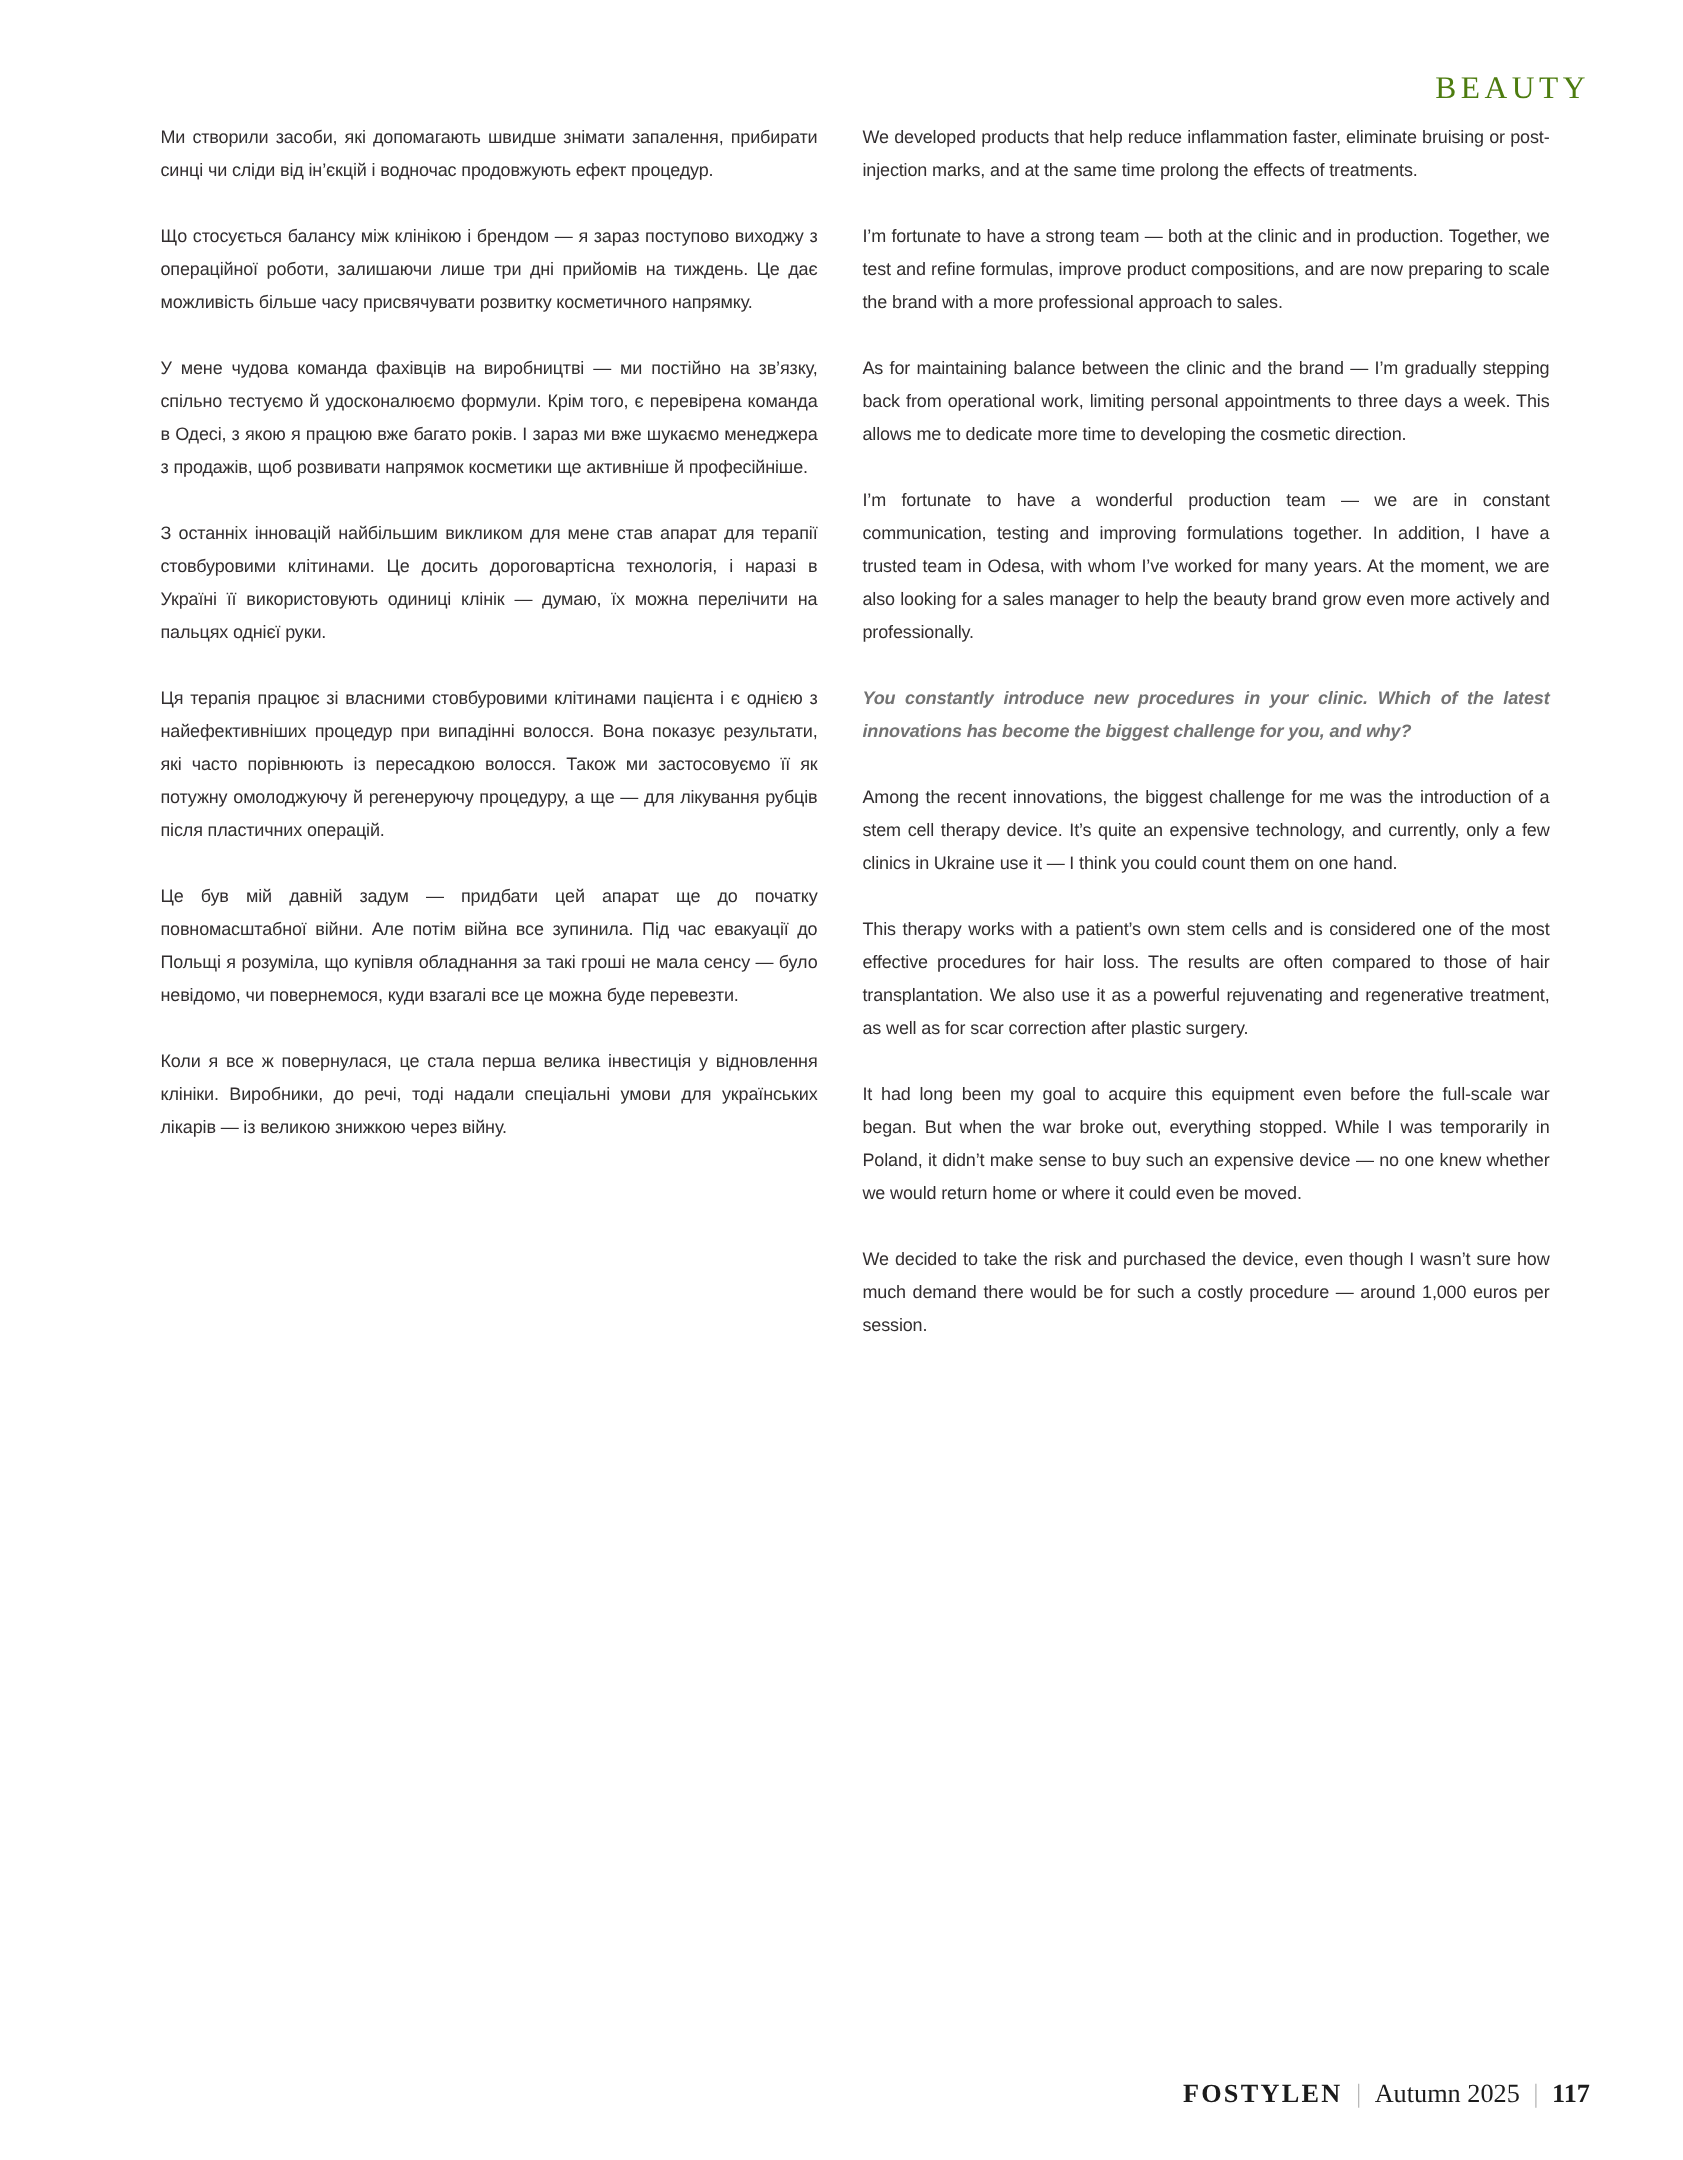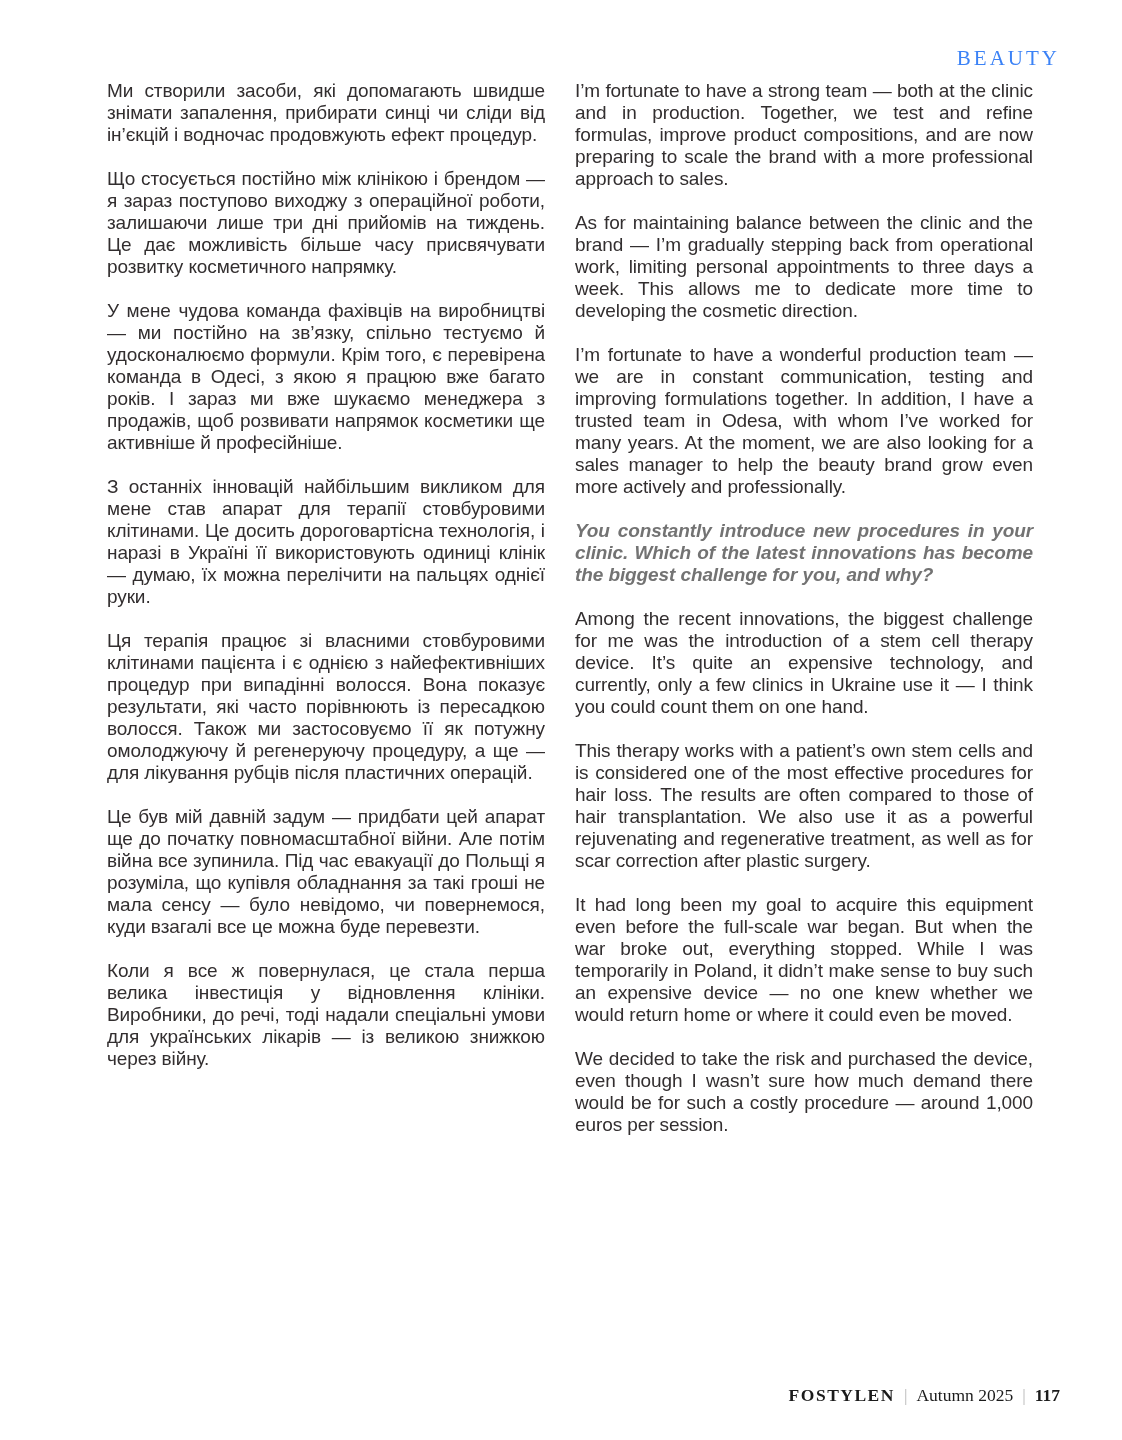--- a/index.html
+++ b/index.html
@@ -13,35 +13,35 @@
     overflow: hidden;
   }
   .section-label {
     position: absolute;
     top: 46px;
     right: 62px;
     font-family: "Liberation Serif", serif;
     font-size: 21px;
     font-weight: 500;
     letter-spacing: 3px;
-    color: #3b82f6;
+    color: #4d7c0f;
   }
   .content {
     position: absolute;
     top: 80px;
     left: 107px;
     display: flex;
     gap: 30px;
   }
   .col { display: block; }
   .col-uk { width: 438px; }
   .col-en { width: 458px; }
   .col p {
     margin: 0 0 22px 0;
-    font-size: 19px;
+    font-size: 12px;
     line-height: 22px;
     text-align: justify;
     letter-spacing: -0.1px;
   }
   .col p.question {
     font-weight: bold;
     font-style: italic;
     color: #737373;
   }
   .page-footer {
@@ -66,29 +66,30 @@
 </style>
 </head>
 <body>
 
 <div class="section-label">BEAUTY</div>
 
 <div class="content">
 
   <div class="col col-uk">
     <p>Ми створили засоби, які допомагають швидше знімати запалення, прибирати синці чи сліди від ін’єкцій і водночас продовжують ефект процедур.</p>
-    <p>Що стосується постійно між клінікою і брендом — я зараз поступово виходжу з операційної роботи, залишаючи лише три дні прийомів на тиждень. Це дає можливість більше часу присвячувати розвитку косметичного напрямку.</p>
+    <p>Що стосується балансу між клінікою і брендом — я зараз поступово виходжу з операційної роботи, залишаючи лише три дні прийомів на тиждень. Це дає можливість більше часу присвячувати розвитку косметичного напрямку.</p>
     <p>У мене чудова команда фахівців на виробництві — ми постійно на зв’язку, спільно тестуємо й удосконалюємо формули. Крім того, є перевірена команда в Одесі, з якою я працюю вже багато років. І зараз ми вже шукаємо менеджера з продажів, щоб розвивати напрямок косметики ще активніше й професійніше.</p>
     <p>З останніх інновацій найбільшим викликом для мене став апарат для терапії стовбуровими клітинами. Це досить дороговартісна технологія, і наразі в Україні її використовують одиниці клінік — думаю, їх можна перелічити на пальцях однієї руки.</p>
     <p>Ця терапія працює зі власними стовбуровими клітинами пацієнта і є однією з найефективніших процедур при випадінні волосся. Вона показує результати, які часто порівнюють із пересадкою волосся. Також ми застосовуємо її як потужну омолоджуючу й регенеруючу процедуру, а ще — для лікування рубців після пластичних операцій.</p>
     <p>Це був мій давній задум — придбати цей апарат ще до початку повномасштабної війни. Але потім війна все зупинила. Під час евакуації до Польщі я розуміла, що купівля обладнання за такі гроші не мала сенсу — було невідомо, чи повернемося, куди взагалі все це можна буде перевезти.</p>
     <p>Коли я все ж повернулася, це стала перша велика інвестиція у відновлення клініки. Виробники, до речі, тоді надали спеціальні умови для українських лікарів — із великою знижкою через війну.</p>
   </div>
 
   <div class="col col-en">
+    <p>We developed products that help reduce inflammation faster, eliminate bruising or post-injection marks, and at the same time prolong the effects of treatments.</p>
     <p>I’m fortunate to have a strong team — both at the clinic and in production. Together, we test and refine formulas, improve product compositions, and are now preparing to scale the brand with a more professional approach to sales.</p>
     <p>As for maintaining balance between the clinic and the brand — I’m gradually stepping back from operational work, limiting personal appointments to three days a week. This allows me to dedicate more time to developing the cosmetic direction.</p>
     <p>I’m fortunate to have a wonderful production team — we are in constant communication, testing and improving formulations together. In addition, I have a trusted team in Odesa, with whom I’ve worked for many years. At the moment, we are also looking for a sales manager to help the beauty brand grow even more actively and professionally.</p>
     <p class="question">You constantly introduce new procedures in your clinic. Which of the latest innovations has become the biggest challenge for you, and why?</p>
     <p>Among the recent innovations, the biggest challenge for me was the introduction of a stem cell therapy device. It’s quite an expensive technology, and currently, only a few clinics in Ukraine use it — I think you could count them on one hand.</p>
     <p>This therapy works with a patient’s own stem cells and is considered one of the most effective procedures for hair loss. The results are often compared to those of hair transplantation. We also use it as a powerful rejuvenating and regenerative treatment, as well as for scar correction after plastic surgery.</p>
     <p>It had long been my goal to acquire this equipment even before the full-scale war began. But when the war broke out, everything stopped. While I was temporarily in Poland, it didn’t make sense to buy such an expensive device — no one knew whether we would return home or where it could even be moved.</p>
     <p>We decided to take the risk and purchased the device, even though I wasn’t sure how much demand there would be for such a costly procedure — around 1,000 euros per session.</p>
   </div>
 

